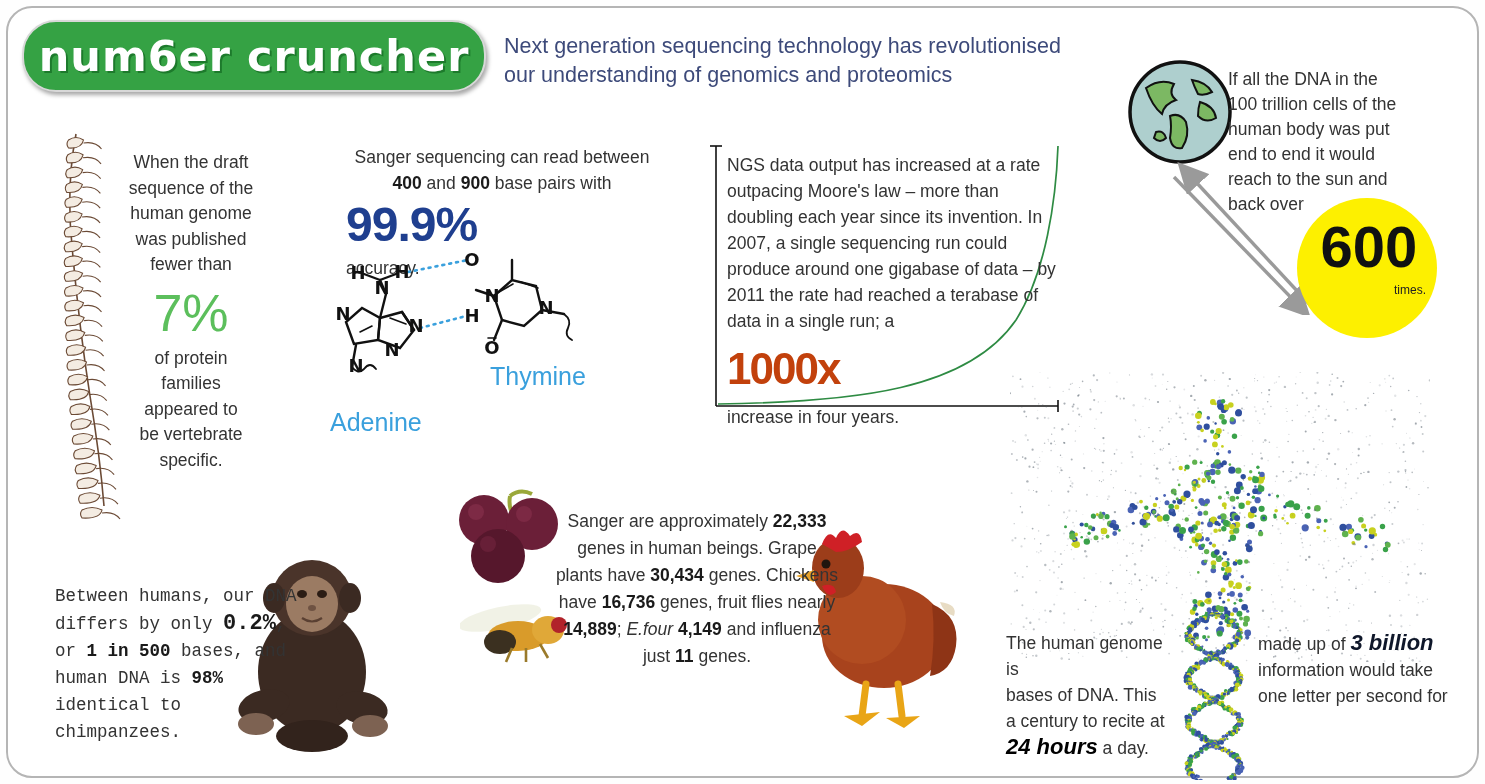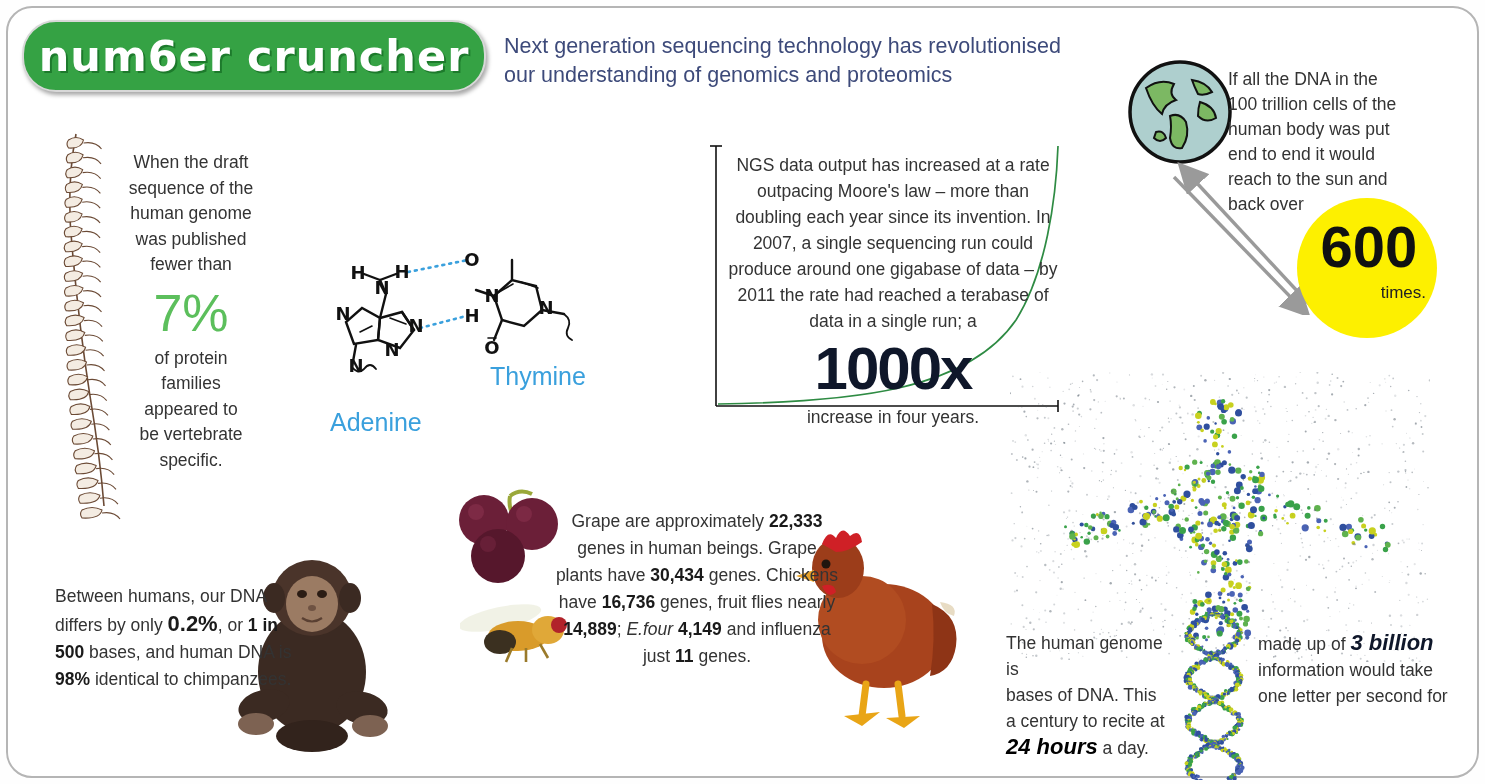--- a/index.html
+++ b/index.html
@@ -43,35 +43,35 @@
   
   .sanger-text{left:346px;top:145px;width:312px;text-align:center;}
   .pct999{display:block;font-size:48px;line-height:54px;color:#1f3f8f;font-weight:bold;letter-spacing:-1px;margin:2px 0 4px;text-align:left;}
   .acc{display:block;text-align:left;}
   #molecule{position:absolute;left:316px;top:232px;width:310px;height:180px;}
   .mol-label{position:absolute;font-size:25px;color:#3aa0dd;}
   #lbl-adenine{left:330px;top:408px;}
   #lbl-thymine{left:490px;top:362px;}
   
   #ngs-chart{position:absolute;left:706px;top:140px;width:360px;height:272px;}
-  .ngs-text{left:727px;top:152px;width:332px;text-align:center;line-height:26px;}
-  .x1000{display:block;font-size:60px;line-height:66px;color:#0f172a;font-weight:bold;letter-spacing:-2px;margin:2px 0 2px;}
+  .ngs-text{left:727px;top:152px;width:332px;text-align:left;line-height:26px;}
+  .x1000{display:block;font-size:44px;line-height:66px;color:#c2410c;font-weight:bold;letter-spacing:-2px;margin:2px 0 2px;}
   
   #globe{position:absolute;left:1126px;top:58px;width:108px;height:108px;}
   .globe-text{left:1228px;top:67px;width:182px;line-height:25px;}
   .sun{
     position:absolute;left:1297px;top:198px;width:140px;height:140px;
     background:#fdf000;border-radius:50%;
   }
   .sun-num{position:absolute;left:1310px;top:215px;width:118px;text-align:center;
     font-size:58px;line-height:64px;font-weight:bold;color:#111;}
-  .sun-times{position:absolute;left:1330px;top:283px;width:96px;text-align:right;font-size:17px;color:#222;}
+  .sun-times{position:absolute;left:1330px;top:283px;width:96px;text-align:right;font-size:12px;color:#222;}
   #sun-arrow{position:absolute;left:1160px;top:155px;width:190px;height:160px;}
   
-  .chimp-text{left:55px;top:583px;width:245px;line-height:27px;}
+  .chimp-text{left:55px;top:583px;width:245px;line-height:27px;font-family:Liberation Mono, monospace;}
   #chimp{position:absolute;left:216px;top:546px;width:182px;height:214px;}
   
   .genes-text{left:552px;top:508px;width:290px;text-align:center;line-height:27px;}
   #grapes{position:absolute;left:452px;top:486px;width:122px;height:110px;}
   #fly{position:absolute;left:460px;top:592px;width:120px;height:72px;}
   #chicken{position:absolute;left:792px;top:508px;width:172px;height:228px;}
   
   #dot-human{position:absolute;left:1010px;top:372px;width:420px;height:290px;}
   
   .genome-left{left:1006px;top:630px;width:170px;line-height:26px;}
@@ -159,20 +159,29 @@
     <span>was published</span><br>
     <span>fewer than</span>
     <span class="pct7">7%</span>
     <span>of protein</span><br>
     <span>families</span><br>
     <span>appeared to</span><br>
     <span>be vertebrate</span><br>
     <span>specific.</span>
   </div>
 
+  <div class="txt sanger-text">
+    <span>Sanger sequencing can read between</span><br>
+    <span class="b">400</span>
+    <span>and</span>
+    <span class="b">900</span>
+    <span>base pairs with</span>
+    <span class="pct999">99.9%</span>
+    <span class="acc">accuracy.</span>
+  </div>
 
   <svg id="molecule" viewBox="0 0 310 180">
     <g fill="none" stroke="#111" stroke-width="2.4" stroke-linecap="round">
 
       <polygon points="38,112 30,90 46,76 64,86 62,108" stroke-width="2.4"></polygon>
       <polygon points="62,108 64,86 86,80 98,98 84,116" stroke-width="2.4"></polygon>
       <path d="M64 86 L70 62"></path>
       <path d="M86 80 L98 98"></path>
       <path d="M40 113 L36 135"></path>
       <path d="M36 135 q6 8 12 2 q6 -8 12 0" stroke-width="1.8"></path>
@@ -335,21 +344,21 @@
           <path d="M106 176 L110 208"></path>
       </g>
       <g fill="#e9a516">
         <path d="M52 208 L88 204 L70 218 z"></path>
         <path d="M94 210 L128 208 L112 220 z"></path>
       </g>
     </g>
   </svg>
 
   <div class="txt genes-text">
-    <span>Grape are approximately</span>
+    <span>Sanger are approximately</span>
     <span class="b">22,333</span>
     <span>genes in human beings.</span>
     <span>Grape plants have</span>
     <span class="b">30,434</span>
     <span>genes.</span>
     <span>Chickens have</span>
     <span class="b">16,736</span>
     <span>genes,</span>
     <span>fruit flies nearly</span>
     <span class="b">14,889</span><span>;</span>

